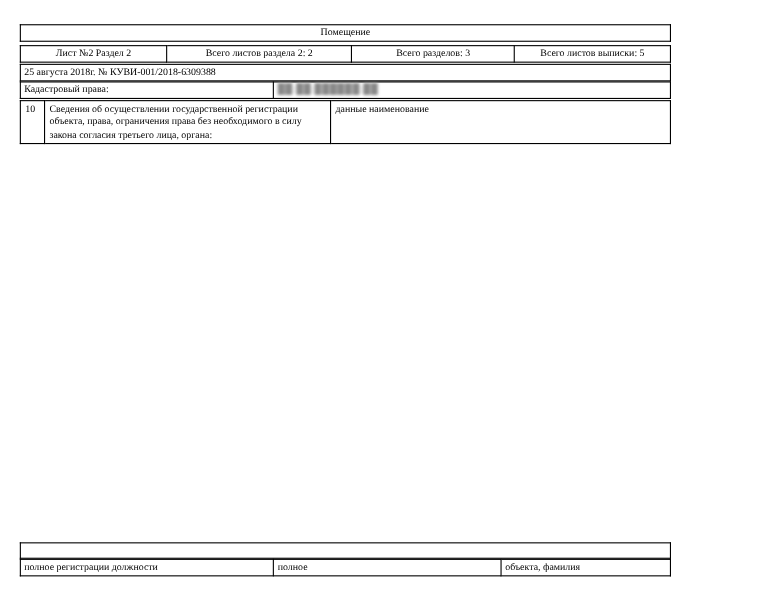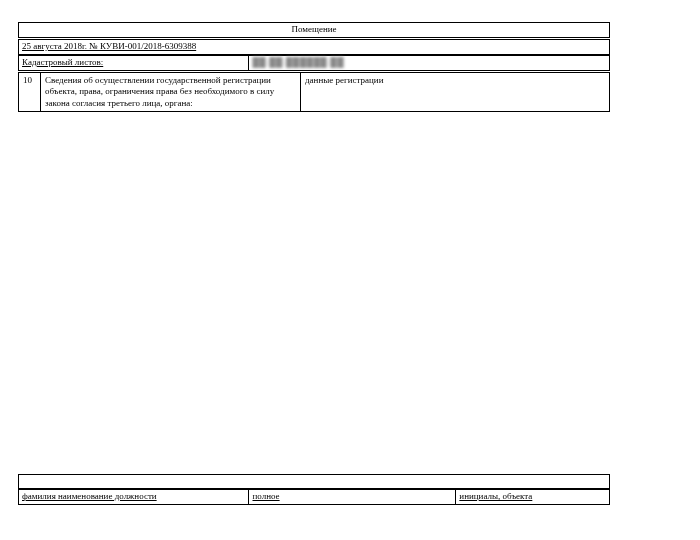--- a/index.html
+++ b/index.html
@@ -27,21 +27,21 @@
   td, th {
     border: 1px solid #000;
     padding: 1px 3px;
     vertical-align: top;
     line-height: 1.25;
   }
   .center { text-align: center; }
   .header-table td { height: 12px; }
   .meta-table { margin-top: 3px; }
   .meta-table td { height: 12px; }
-  .info-table { margin-top: 1px; text-decoration: underline; }
+  .info-table { margin-top: 1px; }
   .info-table td { height: 12px; }
   .cadastral-number {
     display: inline-block;
     filter: blur(1.5px);
     color: #888;
     letter-spacing: 0.5px;
     font-size: 9px;
   }
   .content-table { margin-top: 1px; }
   .content-table td { padding: 2px 4px; }
@@ -56,75 +56,91 @@
 <div class="page">
 
   <table class="header-table">
     <tbody>
         <tr>
       <td class="center">Помещение</td>
     </tr>
   </tbody>
     </table>
 
+  <table class="meta-table">
+    <colgroup>
+      <col style="width:22.5%">
+      <col style="width:28.5%">
+      <col style="width:25%">
+      <col style="width:24%">
+    </colgroup>
+    <tbody>
+        <tr>
+      <td class="center">Лист №2  Раздел 2</td>
+      <td class="center">Всего листов раздела 2: 2</td>
+      <td class="center">Всего разделов: 3</td>
+      <td class="center">Всего листов выписки: 5</td>
+    </tr>
+  </tbody>
+    </table>
 
   <table class="info-table">
     <tbody>
         <tr>
       <td>25 августа 2018г. № КУВИ-001/2018-6309388</td>
     </tr>
   </tbody>
     </table>
 
   <table class="info-table" style="margin-top:0;">
     <colgroup>
       <col style="width:39%">
       <col style="width:61%">
     </colgroup>
     <tbody>
         <tr>
-      <td>Кадастровый листов:</td>
+      <td>Кадастровый права:</td>
       <td>
         <span class="cadastral-number">██:██:██████:██</span>
       </td>
     </tr>
   </tbody>
     </table>
 
   <table class="content-table">
     <colgroup>
       <col class="num-col">
       <col class="desc-col">
       <col>
     </colgroup>
     <tbody>
         <tr>
       <td>10</td>
       <td>Сведения об осуществлении государственной регистрации объекта, права, ограничения права без необходимого в силу закона согласия третьего лица, органа:</td>
-      <td>данные регистрации</td>
+      <td>данные наименование</td>
     </tr>
   </tbody>
     </table>
 
   <table class="sign-table">
     <tbody>
         <tr>
           <td>&nbsp;</td>
         </tr>
   </tbody>
     </table>
 
   <table class="info-table" style="margin-top:0;">
     <colgroup>
       <col style="width:39%">
       <col style="width:35%">
       <col style="width:26%">
     </colgroup>
     <tbody>
         <tr>
-      <td>фамилия наименование должности</td>
+      <td>полное регистрации должности</td>
       <td>полное</td>
-      <td>инициалы, объекта</td>
+      <td>объекта, фамилия</td>
     </tr>
   </tbody>
     </table>
 
 </div>
 
 </body></html>

